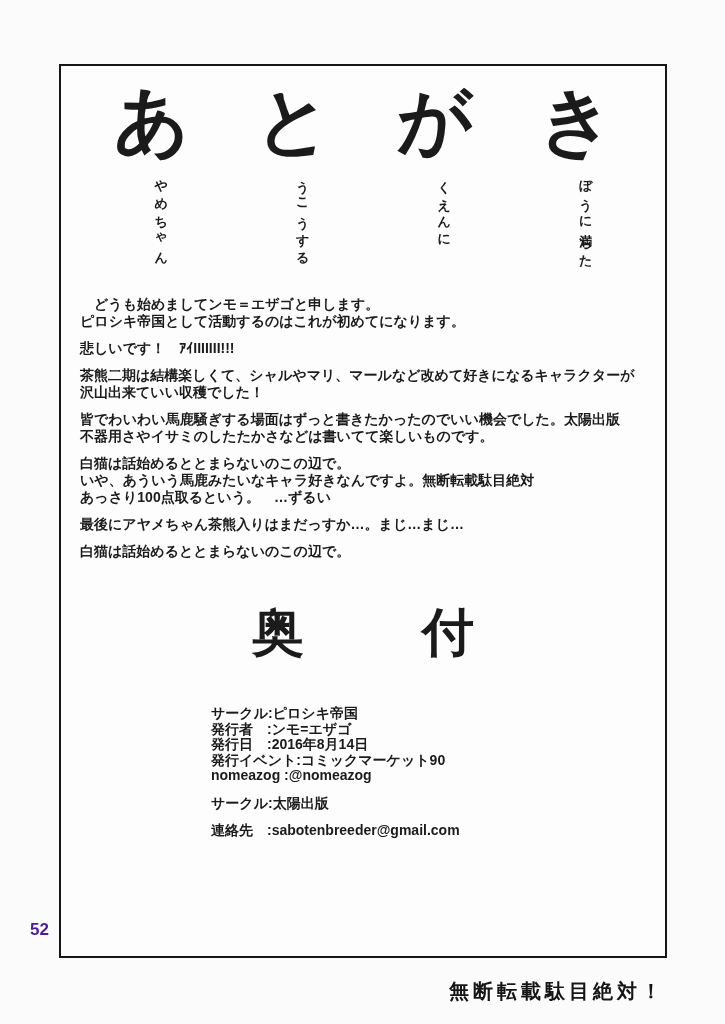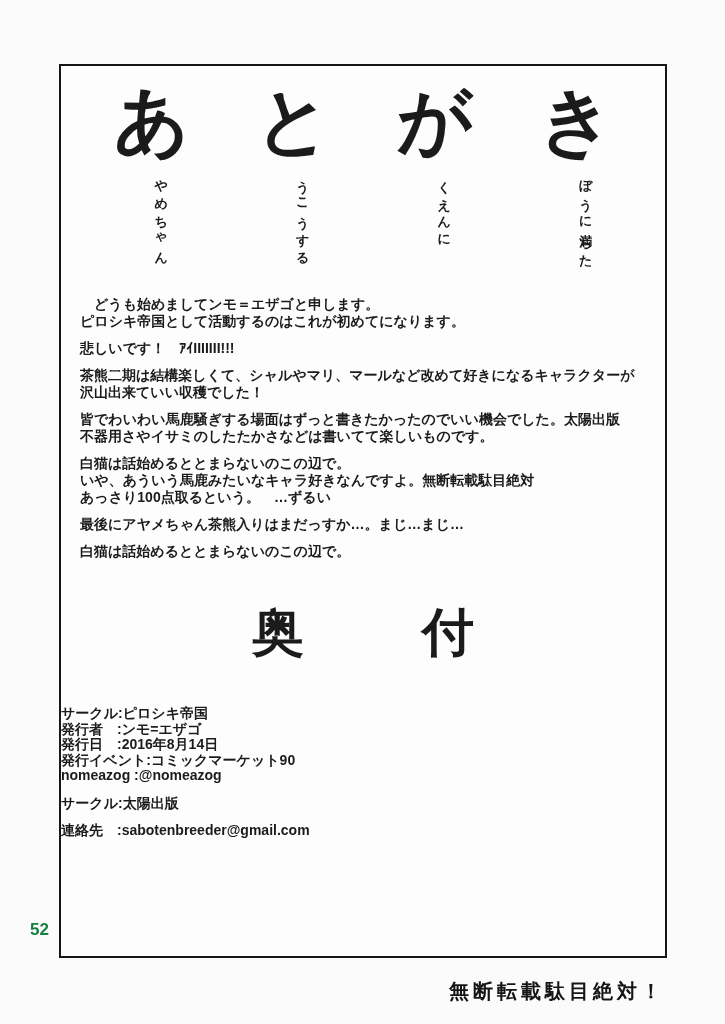--- a/index.html
+++ b/index.html
@@ -65,33 +65,34 @@
     margin-top: 42px;
     display: flex;
     justify-content: center;
     gap: 118px;
     font-size: 52px;
     line-height: 60px;
     font-weight: 700;
   }
   .colophon {
     margin-top: 44px;
+    padding-left: 150px;
     font-size: 14px;
     line-height: 15.5px;
     font-weight: 700;
   }
   .col-group { margin-bottom: 12px; }
   .col-line { white-space: pre; }
   .page-number {
     position: absolute;
     left: 30px;
     top: 920px;
     font-size: 17px;
     font-weight: 600;
-    color: #15803d;
+    color: #4c1d95;
   }
   .footer-note {
     position: absolute;
     top: 978px;
     right: 60px;
     font-size: 20px;
     font-weight: 700;
     letter-spacing: 4px;
     color: #151515;
   }

